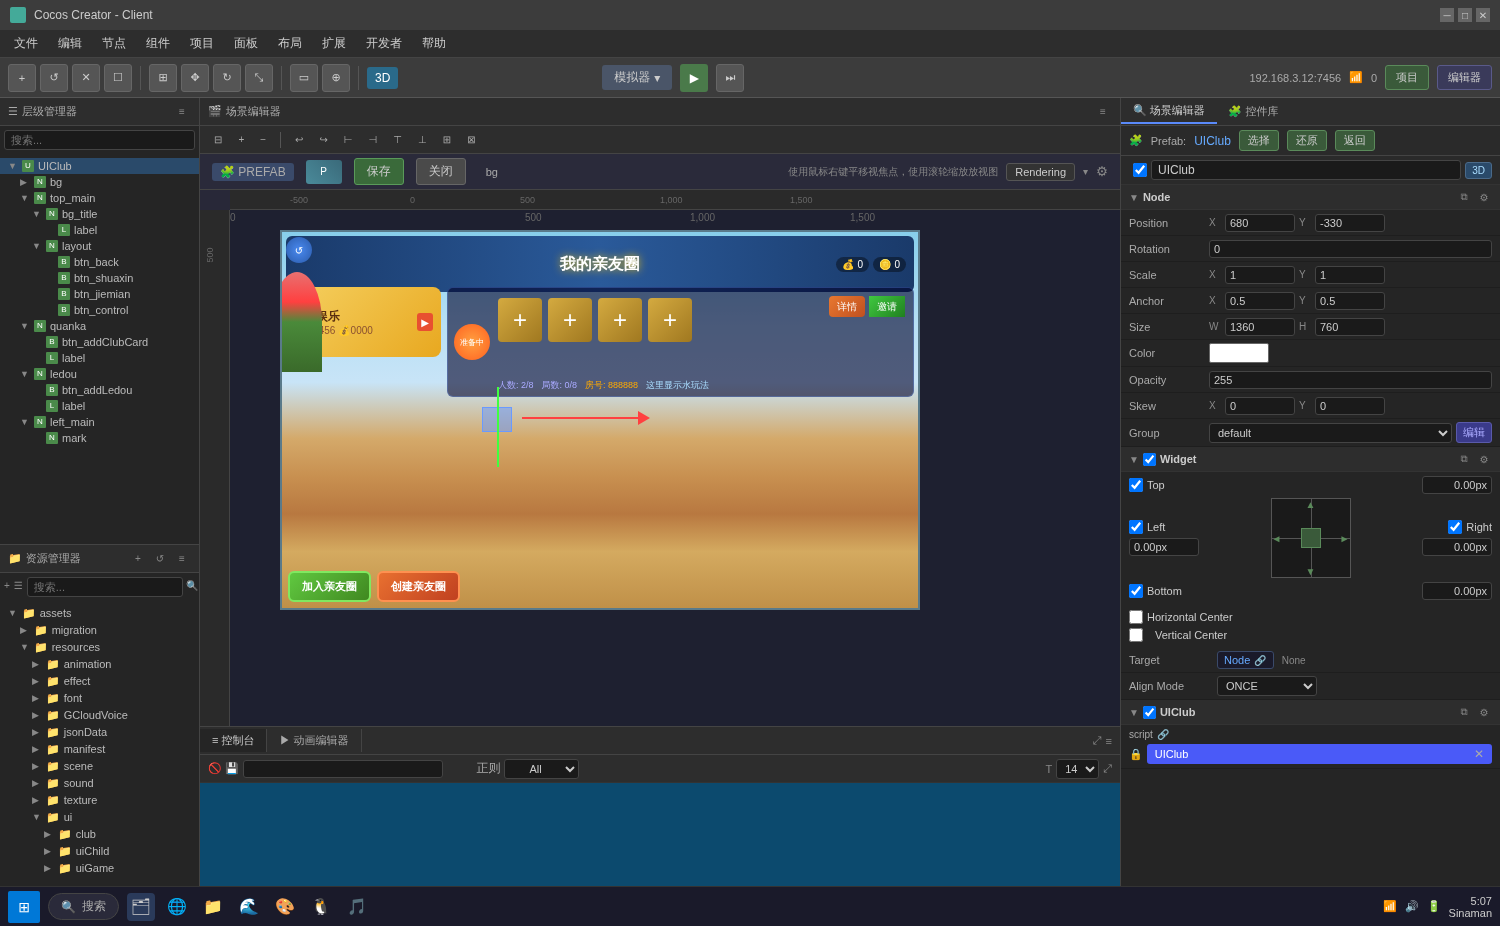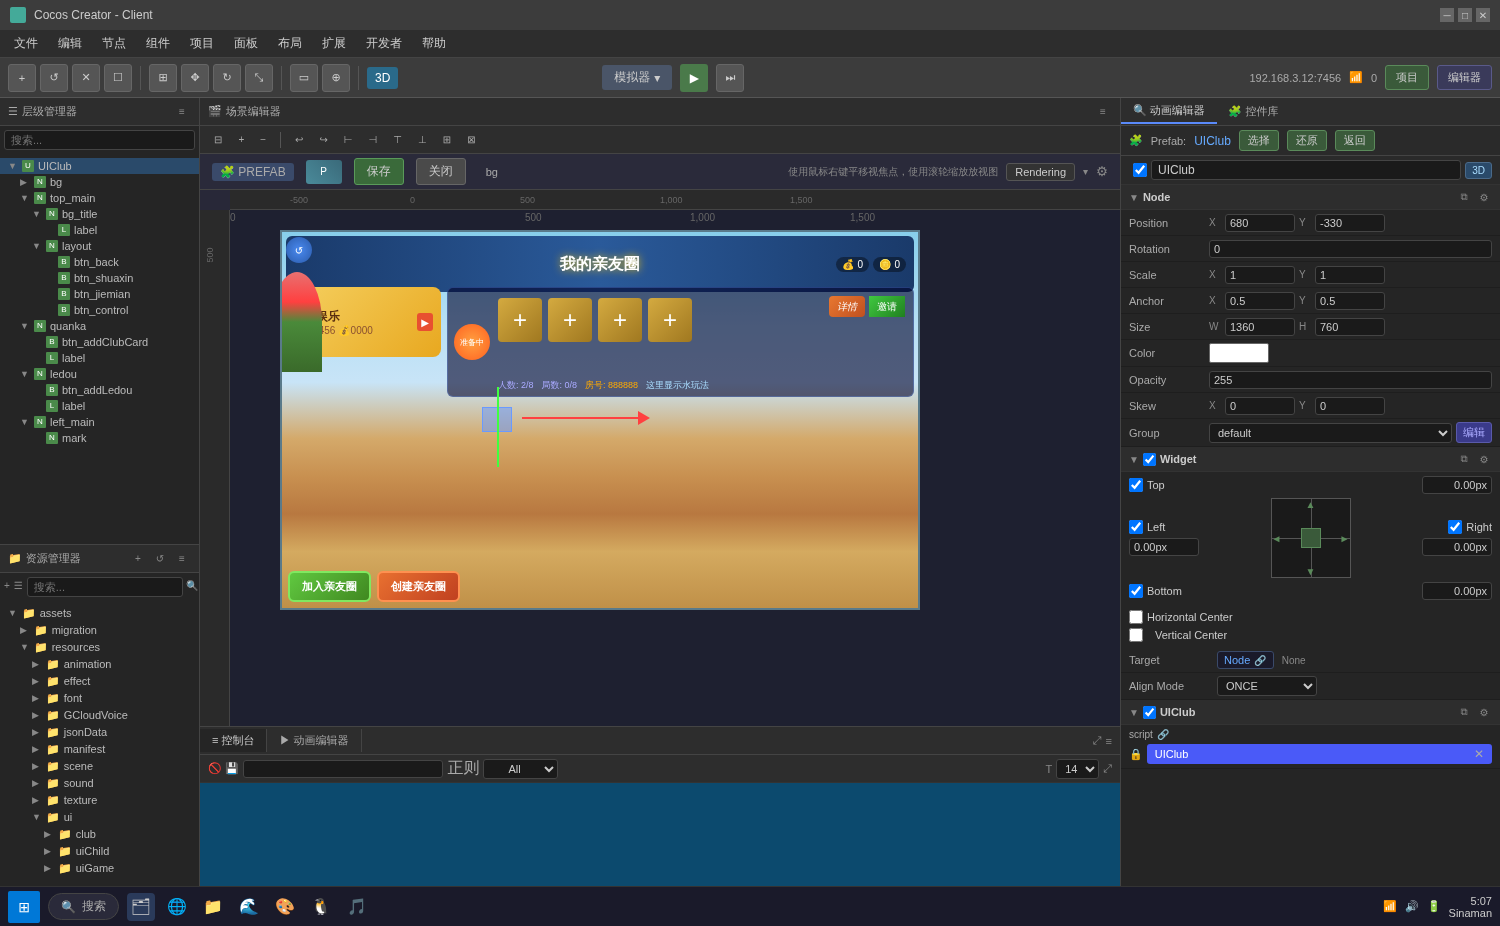--- a/index.html
+++ b/index.html
@@ -515,21 +515,21 @@
                 <span style="color: #fff; font-size: 24px;">+</span>
               </div>
               <div style="width: 44px; height: 44px; background: linear-gradient(135deg, #d4aa40, #a07820); border-radius: 4px; display: flex; align-items: center; justify-content: center;">
                 <span style="color: #fff; font-size: 24px;">+</span>
               </div>
               <div style="width: 44px; height: 44px; background: linear-gradient(135deg, #d4aa40, #a07820); border-radius: 4px; display: flex; align-items: center; justify-content: center;">
                 <span style="color: #fff; font-size: 24px;">+</span>
               </div>
             </div>
             <div style="position: absolute; right: 8px; top: 8px; display: flex; gap: 4px;">
-              <div style="background: linear-gradient(135deg, #e87830, #c05020); border-radius: 4px; padding: 3px 8px; font-style: italic;">
+              <div style="background: linear-gradient(135deg, #e87830, #c05020); border-radius: 4px; padding: 3px 8px;">
                 <span style="color: #fff; font-size: 10px;">详情</span>
               </div>
               <div style="background: linear-gradient(135deg, #40c840, #208020); border-radius: 0; padding: 3px 8px;">
                 <span style="color: #fff; font-size: 10px;">邀请</span>
               </div>
             </div>
 
             <div style="position: absolute; bottom: 4px; left: 50px; right: 8px; display: flex; align-items: center; gap: 8px;">
               <span style="color: #aaf; font-size: 9px;">人数: 2/8</span>
               <span style="color: #aaf; font-size: 9px;">局数: 0/8</span>
@@ -579,38 +579,38 @@
           <button style="background: transparent; border: none; color: #888; cursor: pointer; font-size: 11px;">⤢</button>
           <button style="background: transparent; border: none; color: #888; cursor: pointer; font-size: 11px;">≡</button>
         </div>
       </div>
       <div class="console-toolbar">
         <button style="background: transparent; border: none; color: #888; cursor: pointer; font-size: 11px;">🚫</button>
         <button style="background: transparent; border: none; color: #888; cursor: pointer; font-size: 11px;">💾</button>
         <div style="flex: 1; max-width: 200px;">
           <input type="text" style="width: 100%; background: rgb(26, 26, 26); border: 1px solid rgb(68, 68, 68); border-radius: 3px; padding: 2px 6px; color: rgb(204, 204, 204); font-size: 11px;">
         </div>
-        <span style="color: #aaa; font-size: 16px;">正则</span>
+        <span style="color: #aaa; font-size: 12px; margin-left: 29px;">正则</span>
         <select style="background: #1a1a1a; border: 1px solid #444; color: #ccc; font-size: 11px; padding: 2px 20px; border-radius: 3px;">
           <option>All</option>
         </select>
         <span style="color: #888; font-size: 11px; margin-left: auto;">T</span>
         <select style="background: #1a1a1a; border: 1px solid #444; color: #ccc; font-size: 11px; padding: 2px 4px; border-radius: 3px;">
           <option>14</option>
         </select>
         <button style="background: transparent; border: none; color: #888; cursor: pointer; font-size: 11px;">⤢</button>
       </div>
       <div class="console-content"></div>
     </div>
   </div>
 
   <div class="right-panel">
 
     <div class="inspector-tabs">
-      <div class="inspector-tab active">🔍 动画编辑器</div>
+      <div class="inspector-tab active">🔍 场景编辑器</div>
       <div class="inspector-tab">🧩 控件库</div>
     </div>
 
     <div class="prefab-bar">
       <span style="font-size: 11px;">🧩</span>
       <span class="prefab-label">Prefab:</span>
       <span class="prefab-name">UIClub</span>
       <button class="prefab-btn">选择</button>
       <button class="prefab-btn">还原</button>
       <button class="prefab-save">返回</button>

